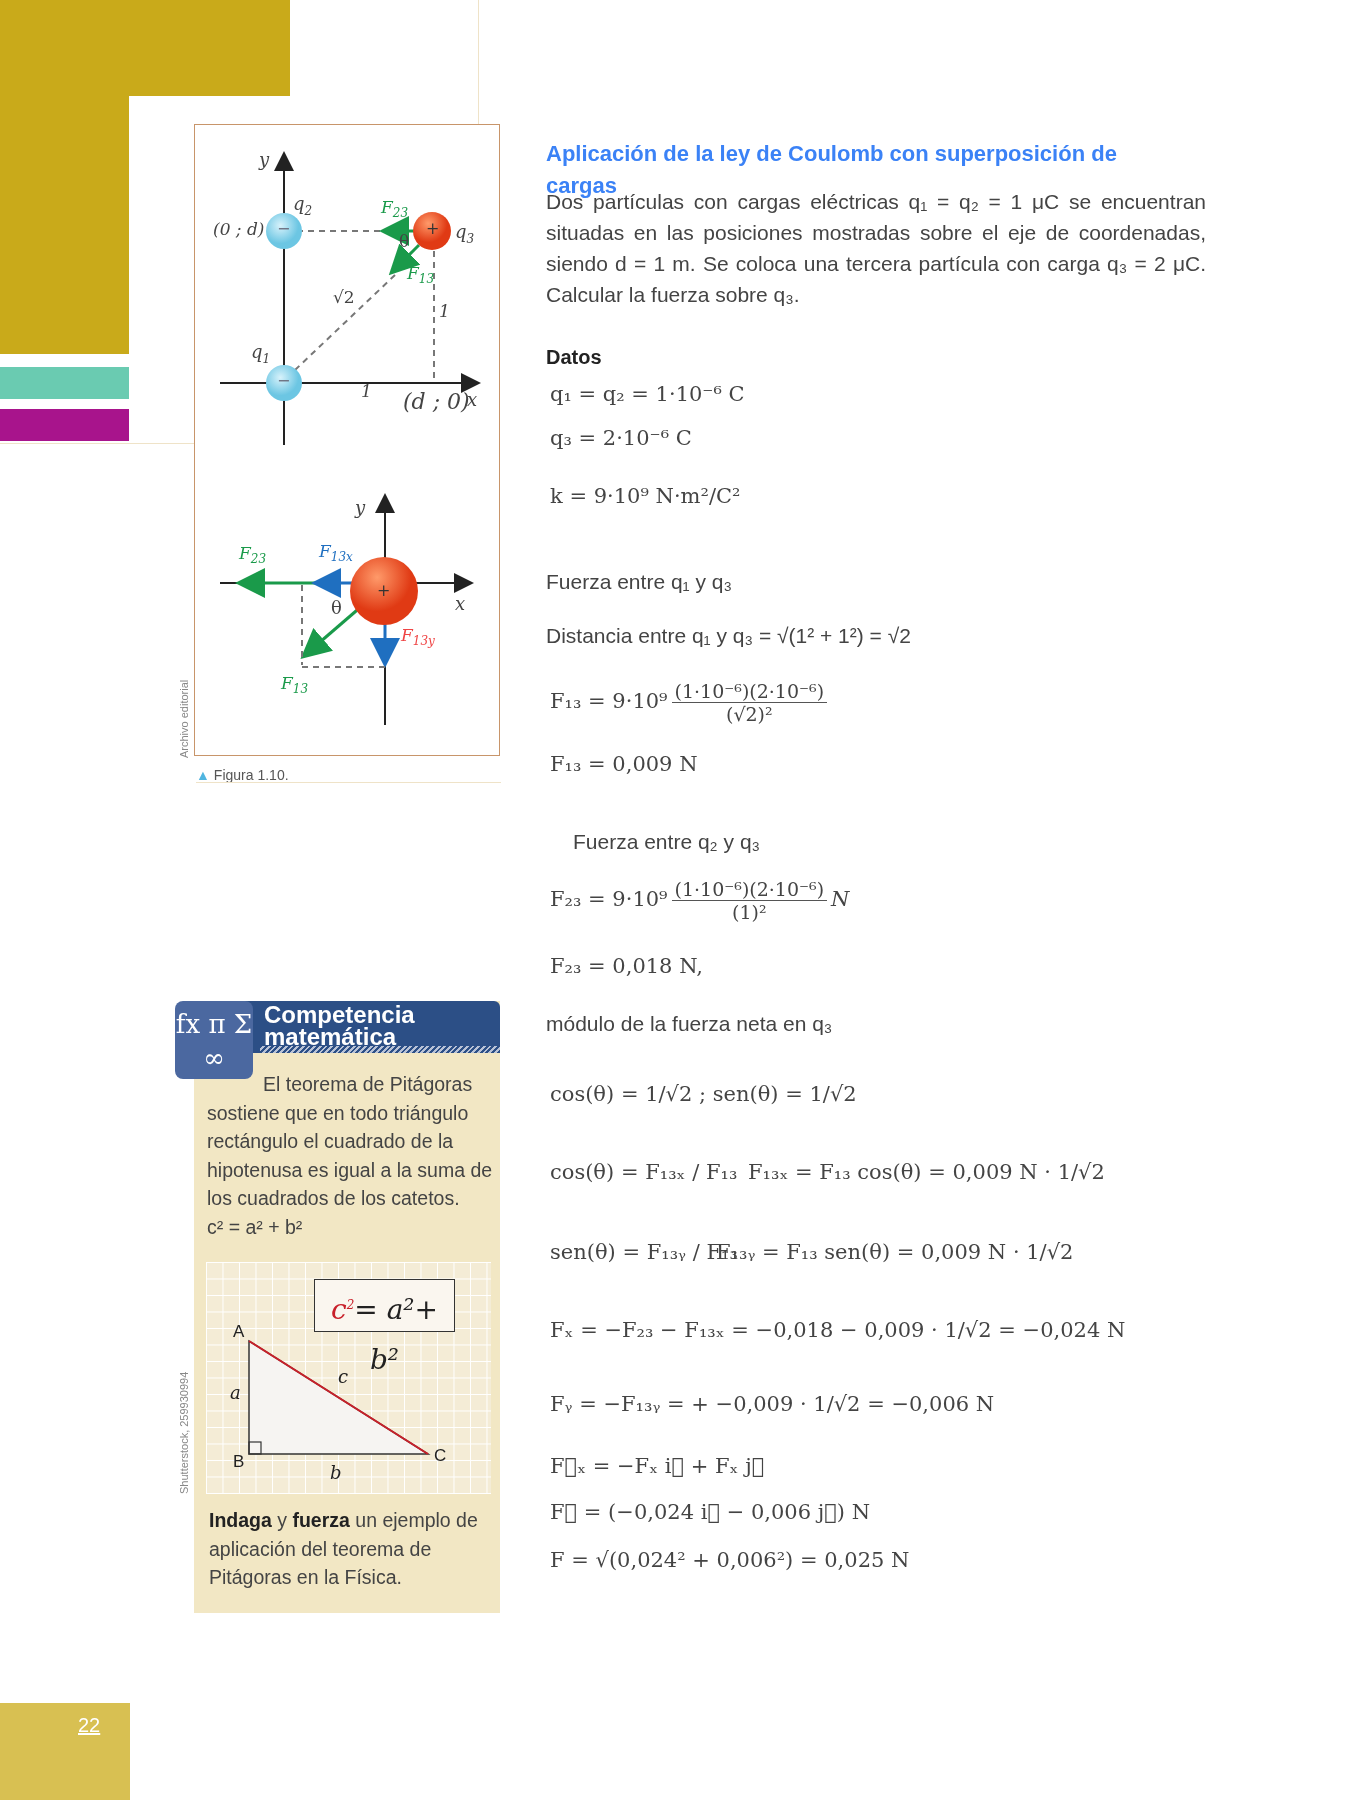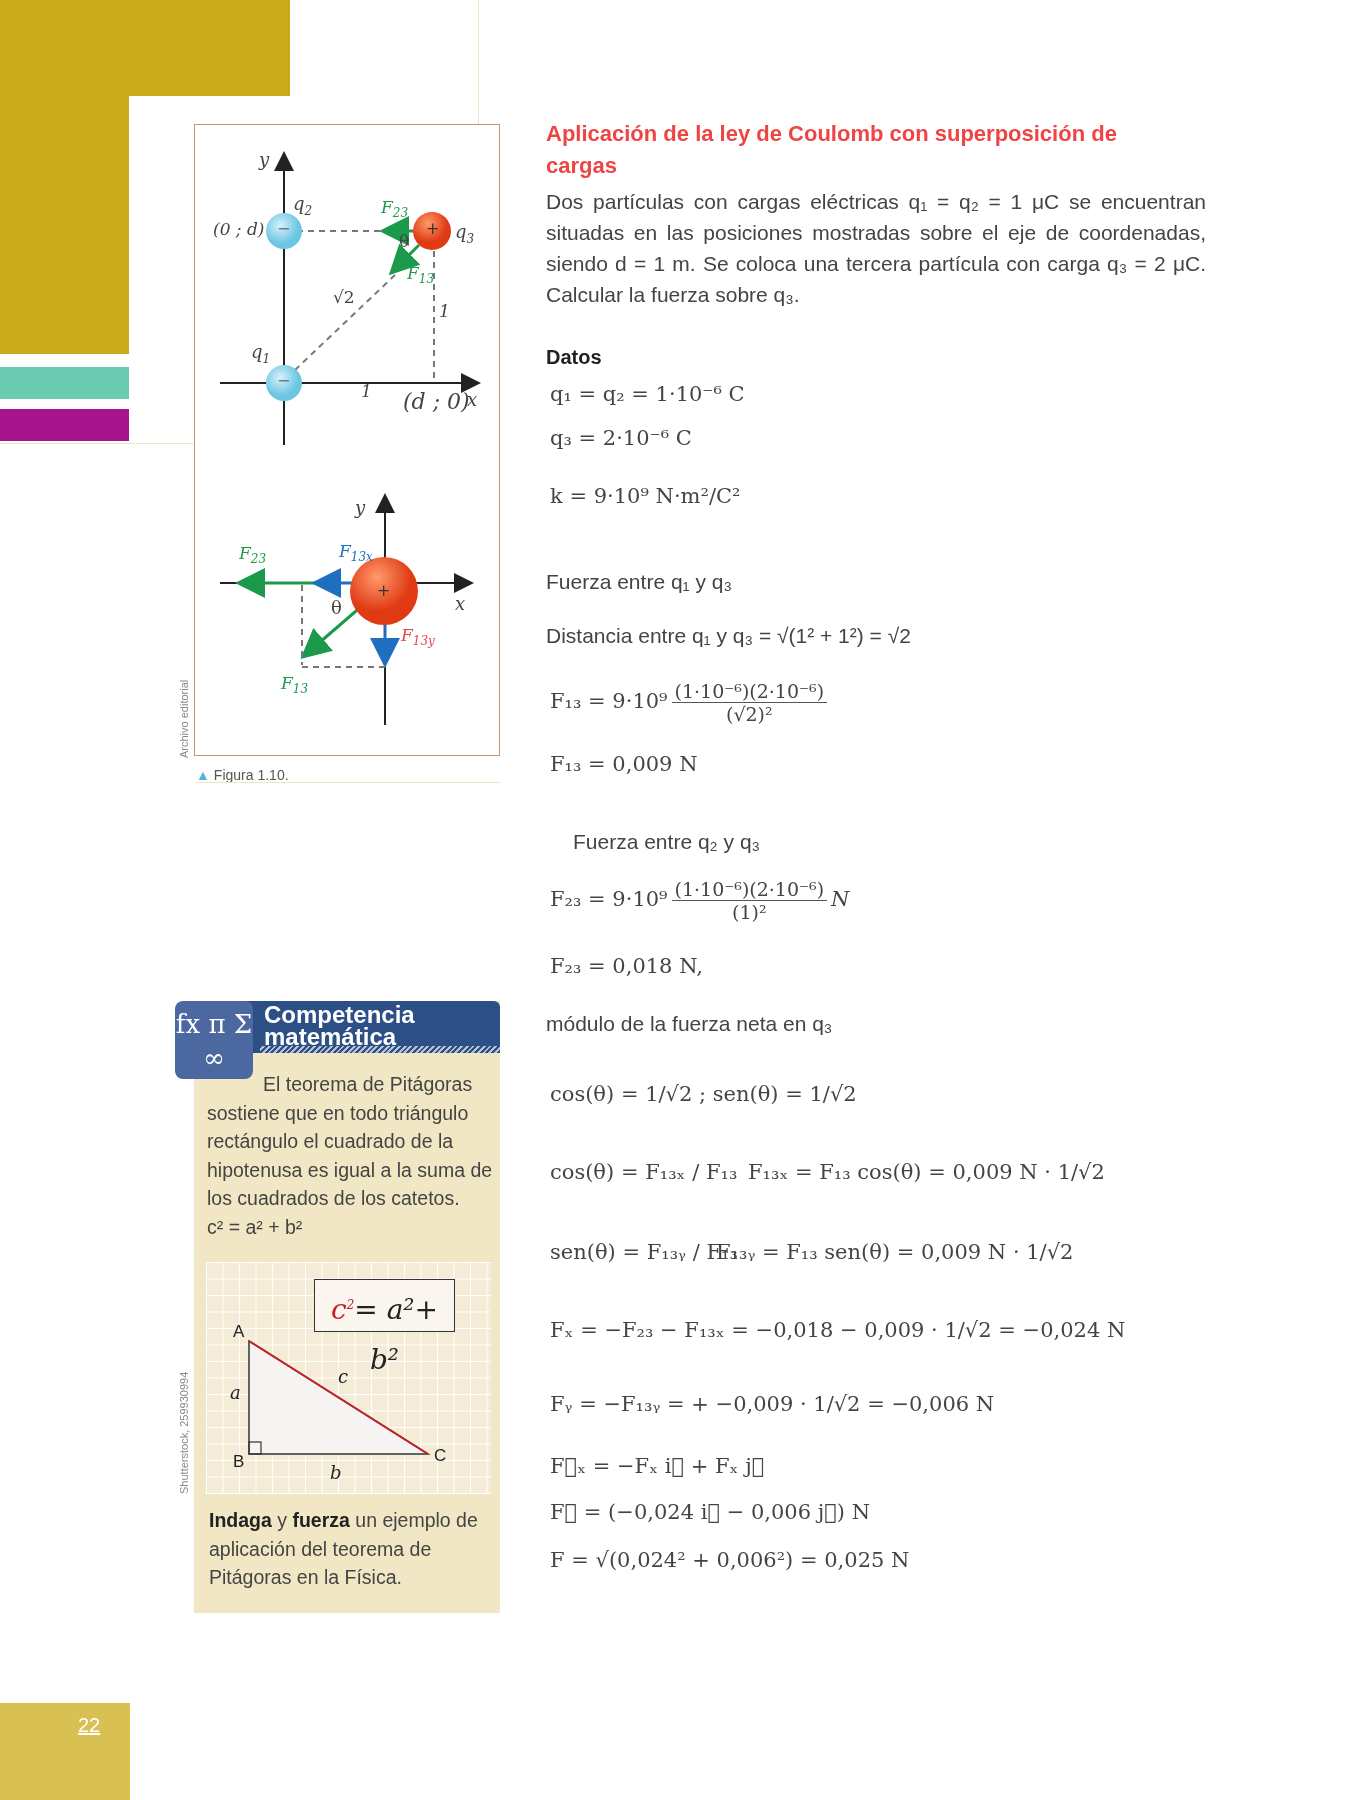--- a/index.html
+++ b/index.html
@@ -14,21 +14,21 @@
   .thin-line-h { left:0; top:443px; width:480px; height:1px; background:#efe3c8; }
   .page-foot { left:0; top:1703px; width:130px; height:97px; background:#d8c052; }
   .page-num { left:78px; top:1714px; color:#fff; font-size:20px;text-decoration:underline; }
 
   .fig-frame { left:194px; top:124px; width:306px; height:632px; border:1.5px solid #c8956a; box-sizing:border-box; background:#fff; }
   .credit-v { font-size:11px; color:#888; transform:rotate(-90deg); transform-origin:left top; white-space:nowrap; }
   .fig-caption { left:196px; top:767px; font-size:14px; color:#555; }
   .fig-caption .tri { color:#4fb5e0; margin-right:4px; }
   .caption-line { left:196px; top:782px; width:305px; height:1px; background:#efe3c8; }
 
-  .title { left:546px; top:118px; width:600px; font-size:22px; font-weight:bold; color:#ef4444; line-height:32px; }
+  .title { left:546px; top:138px; width:600px; font-size:22px; font-weight:bold; color:#3b82f6; line-height:32px; }
   .para { left:546px; top:186px; width:660px; font-size:21px; line-height:31px; color:#444; text-align:justify; }
   .txt { font-size:21px; color:#444; white-space:nowrap;text-align:center; }
   .math { font-family:"DejaVu Serif", serif; font-size:21px; color:#444; white-space:nowrap; }
   .bold { font-weight:bold; color:#222; }
   .it { font-style:italic; }
   sub, sup { font-size:12px; }
   .frac { display:inline-block; vertical-align:middle; text-align:center; margin:0 4px; }
   .frac .num { display:block; border-bottom:1.5px solid #555; padding:0 3px; font-size:19px; }
   .frac .den { display:block; font-size:19px; }
 
@@ -119,21 +119,21 @@
   <span class="abs math it" style="left:244px;top:176px;font-size:17px;">1</span>
   <span class="abs math" style="left:204px;top:106px;font-size:17px;">θ</span>
   <span class="abs math it" style="left:186px;top:72px;font-size:17px;color:#1a9a4a;"><span>F</span><sub>23</sub></span>
   <span class="abs math it" style="left:212px;top:138px;font-size:17px;color:#1a9a4a;"><span>F</span><sub>13</sub></span>
 
   <span class="abs math it" style="left:160px;top:372px;font-size:18px;">y</span>
   <span class="abs math it" style="left:260px;top:468px;font-size:18px;">x</span>
   <span class="abs math" style="left:182px;top:456px;font-size:16px;color:#333;">+</span>
   <span class="abs math" style="left:136px;top:472px;font-size:18px;">θ</span>
   <span class="abs math it" style="left:44px;top:418px;font-size:17px;color:#1a9a4a;"><span>F</span><sub>23</sub></span>
-  <span class="abs math it" style="left:124px;top:416px;font-size:17px;color:#1f6fc0;margin-left:20px;"><span>F</span><sub>13x</sub></span>
+  <span class="abs math it" style="left:124px;top:416px;font-size:17px;color:#1f6fc0;"><span>F</span><sub>13x</sub></span>
   <span class="abs math it" style="left:206px;top:500px;font-size:17px;color:#ef4444;"><span>F</span><sub>13y</sub></span>
   <span class="abs math it" style="left:86px;top:548px;font-size:17px;color:#1a9a4a;"><span>F</span><sub>13</sub></span>
 </div>
 <div class="abs credit-v" style="left:178px;top:758px;">Archivo editorial</div>
 <div class="abs fig-caption"><span class="tri">▲</span><span>Figura 1.10.</span></div>
 <div class="abs caption-line"></div>
 
 <div class="abs title">Aplicación de la ley de Coulomb con superposición de cargas</div>
 <div class="abs para">Dos partículas con cargas eléctricas q₁ = q₂ = 1 μC se encuentran situadas en las posiciones mostradas sobre el eje de coordenadas, siendo d = 1 m. Se coloca una tercera partícula con carga q₃ = 2 μC. Calcular la fuerza sobre q₃.</div>
 

